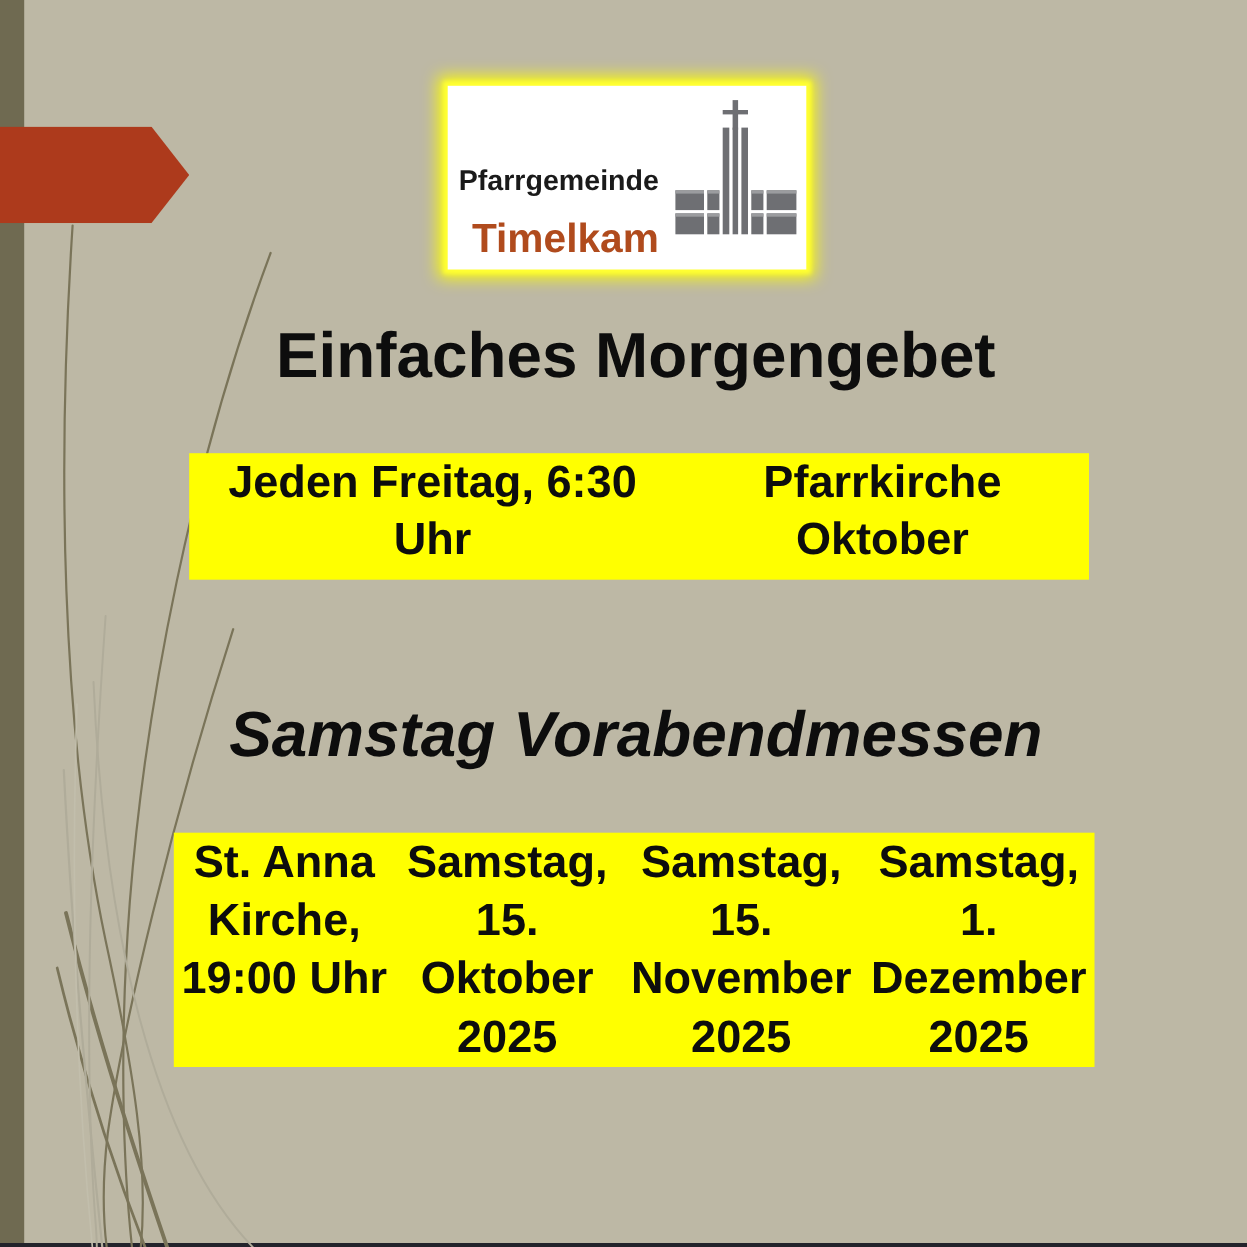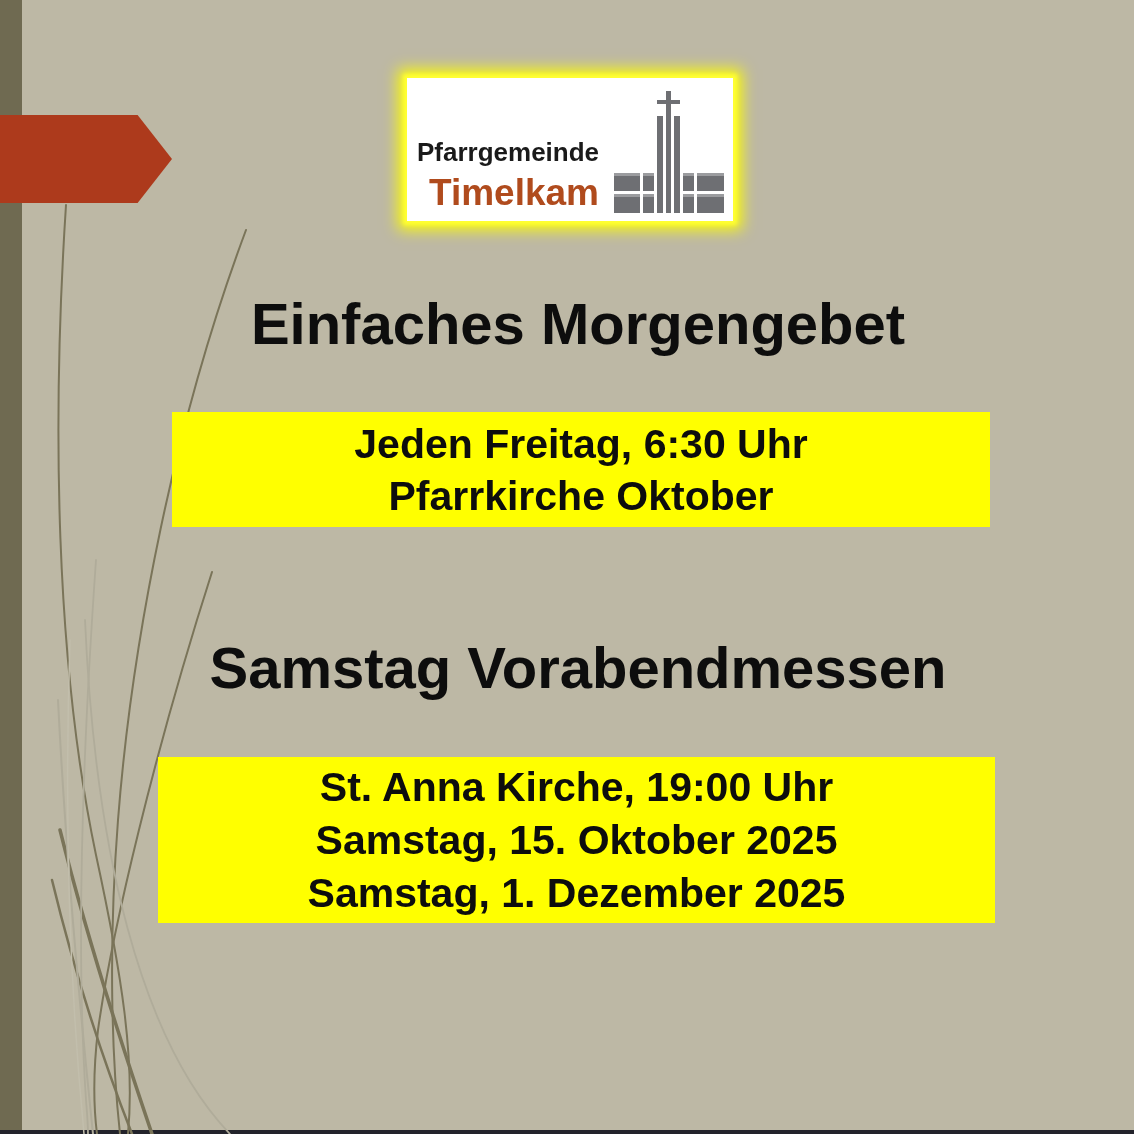--- a/index.html
+++ b/index.html
@@ -17,41 +17,41 @@
     position:absolute; left:0; bottom:0; width:100%; height:4px;
     background:var(--c-bottom_line,#23232b); z-index:1;
   }
   .arrow{
     position:absolute; left:0; top:115px; width:172px; height:88px;
     background:var(--c-arrow,#ad3a1c);
     clip-path:polygon(0 0, 80% 0, 100% 50%, 80% 100%, 0 100%);
     z-index:4;
   }
   .logo{
-    position:absolute; left:407px; top:78px; width:326px; height:143px;
+    position:absolute; left:407px; top:78px; width:326px; height:167px;
     background:#ffffff; z-index:5;
     box-shadow:0 0 4px 4px #ffff33, 0 0 14px 9px rgba(255,255,0,0.92);
   }
   .logo-text{position:absolute; left:10px; bottom:8px;}
   .logo-org{font-size:26px; font-weight:700; color:#1a1a1a; line-height:1.05; letter-spacing:0;}
-  .logo-name{font-size:37px; font-weight:700; color:var(--c-logo_accent,#b04b1d); line-height:1.05; margin-left:12px; margin-top:8px;}
+  .logo-name{font-size:37px; font-weight:700; color:var(--c-logo_accent,#b04b1d); line-height:1.05; margin-left:12px; margin-top:20px;text-align:center;}
   .church{position:absolute; right:6px; top:13px;}
   .title{
     position:absolute; left:22px; right:0; margin:0; text-align:center;
     font-size:58px; font-weight:700; color:var(--c-text,#0d0d0d); z-index:3;
   }
   .title1{top:290px;}
-  .title2{top:634px;}
+  .title2{top:634px;font-style:italic;}
   .ybox{
     position:absolute; background:var(--c-highlight,#ffff00); color:var(--c-text,#0d0d0d);
-    display:flex; flex-direction:column; justify-content:center; text-align:center;
+    display:flex; flex-direction:row; justify-content:center; text-align:center;
     font-weight:700; z-index:3;
   }
   .ybox1{left:172px; top:412px; width:818px; height:115px; font-size:41px; line-height:52px;}
-  .ybox2{left:158px; top:757px; width:837px; height:166px; font-size:41px; line-height:53px;}
+  .ybox2{left:158px; top:757px; width:837px; height:213px; font-size:41px; line-height:53px;}
 </style>
 </head>
 <body>
 
 <div class="slide">
 
   <div class="sidebar"></div>
 
   <svg class="grass" viewBox="0 0 1134 1134" fill="none" stroke-linecap="round">
     <path d="M 66 205 C 52 420, 55 660, 96 855 C 122 975, 135 1060, 128 1134" stroke="#7a7459" stroke-width="2"></path>
@@ -114,16 +114,17 @@
   <div class="ybox ybox1">
     <div>Jeden Freitag, 6:30 Uhr</div>
     <div>Pfarrkirche Oktober</div>
   </div>
 
   <h1 class="title title2">Samstag Vorabendmessen</h1>
 
   <div class="ybox ybox2">
     <div>St. Anna Kirche, 19:00 Uhr</div>
     <div>Samstag, 15. Oktober 2025</div>
+    <div>Samstag, 15. November 2025</div>
     <div>Samstag, 1. Dezember 2025</div>
   </div>
 
 </div>
 
 </body></html>

